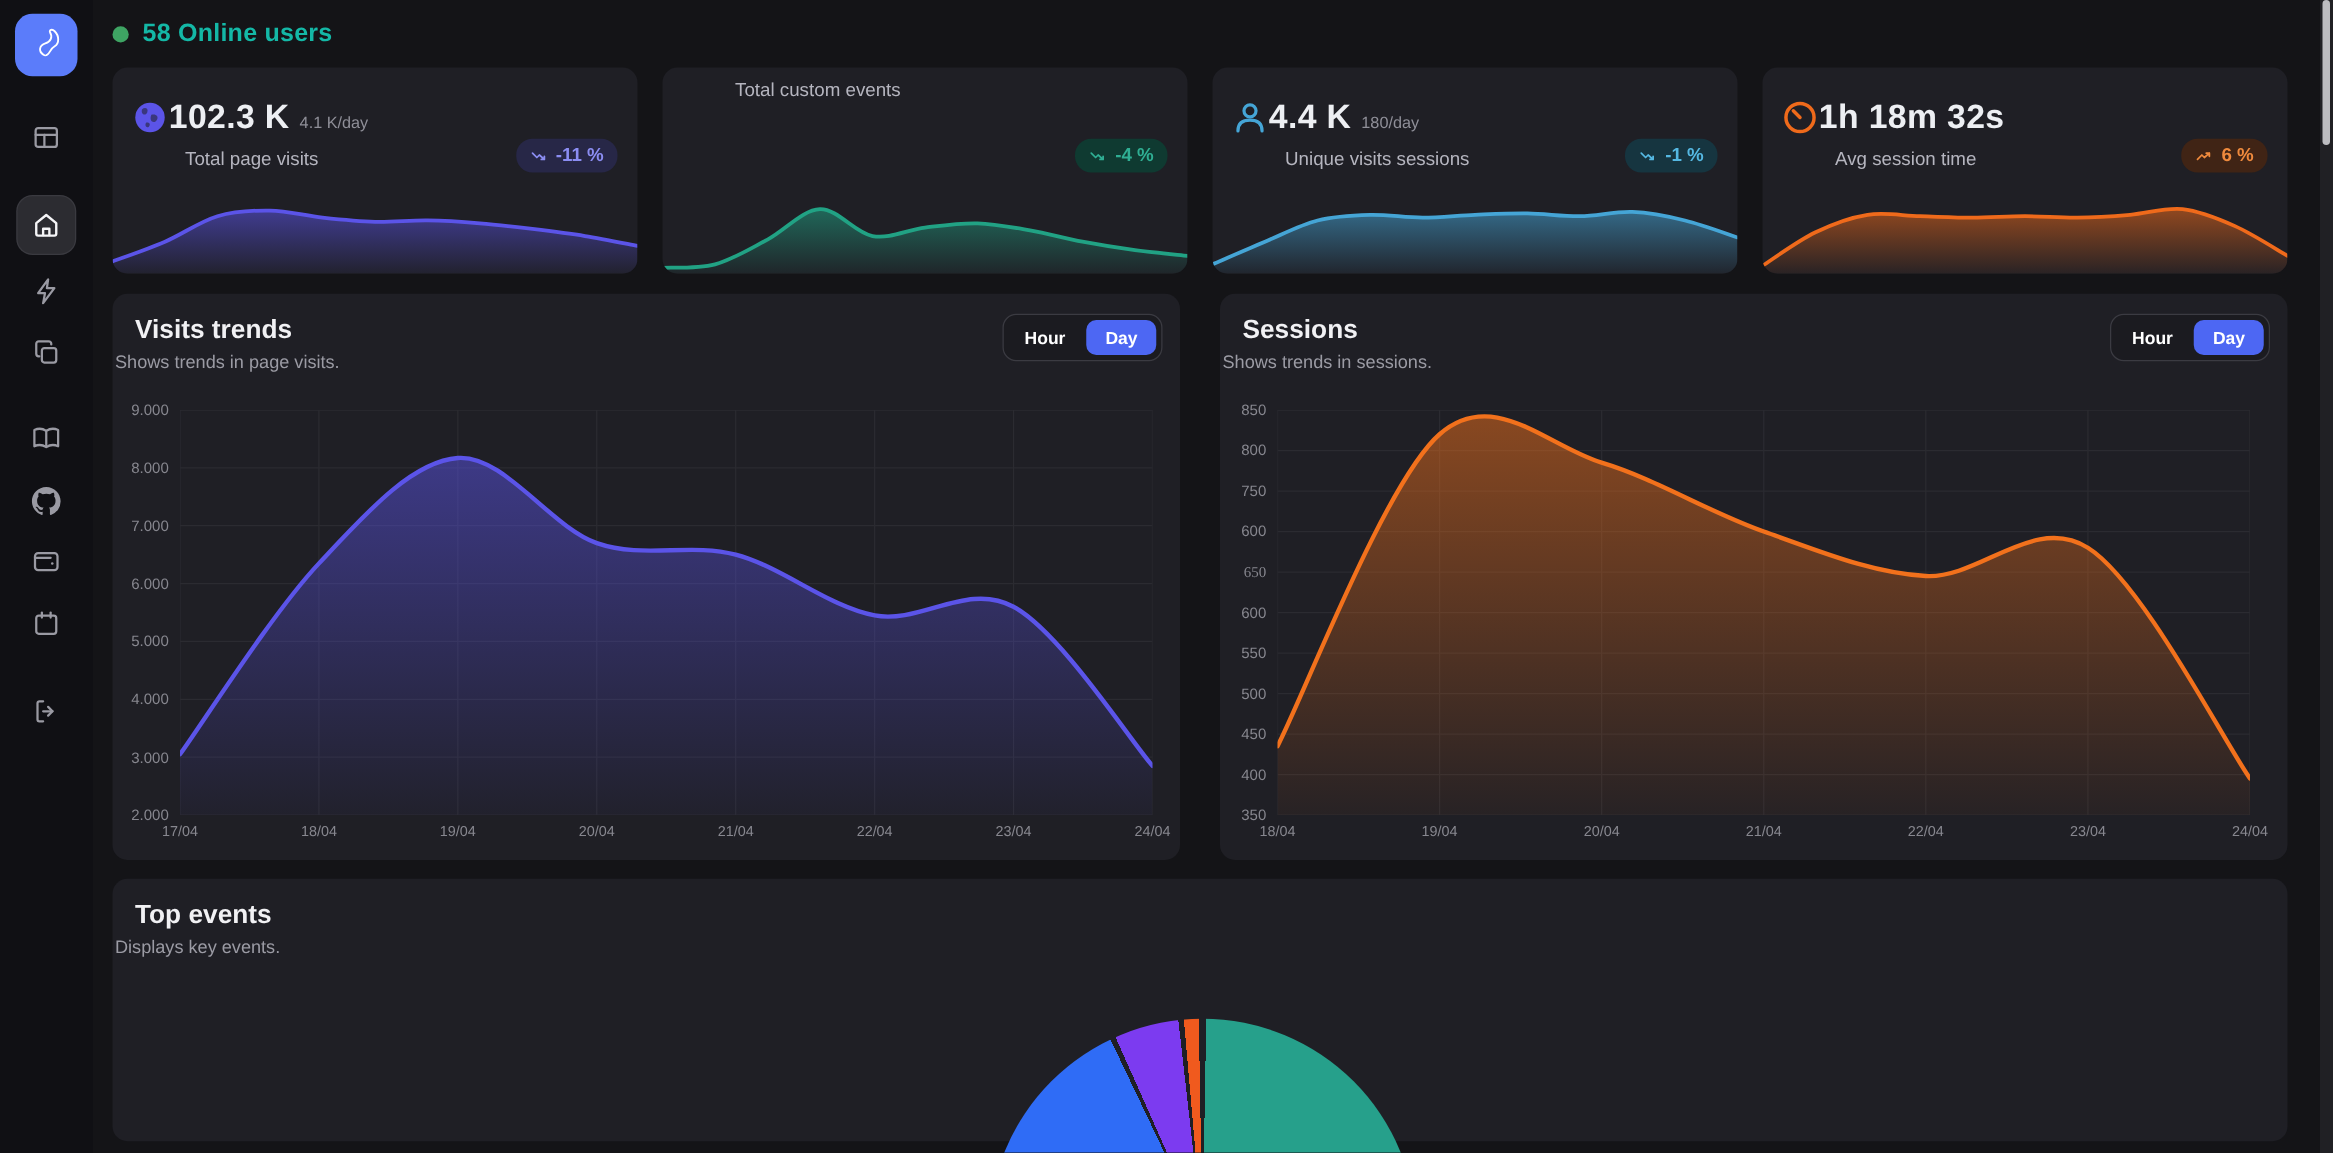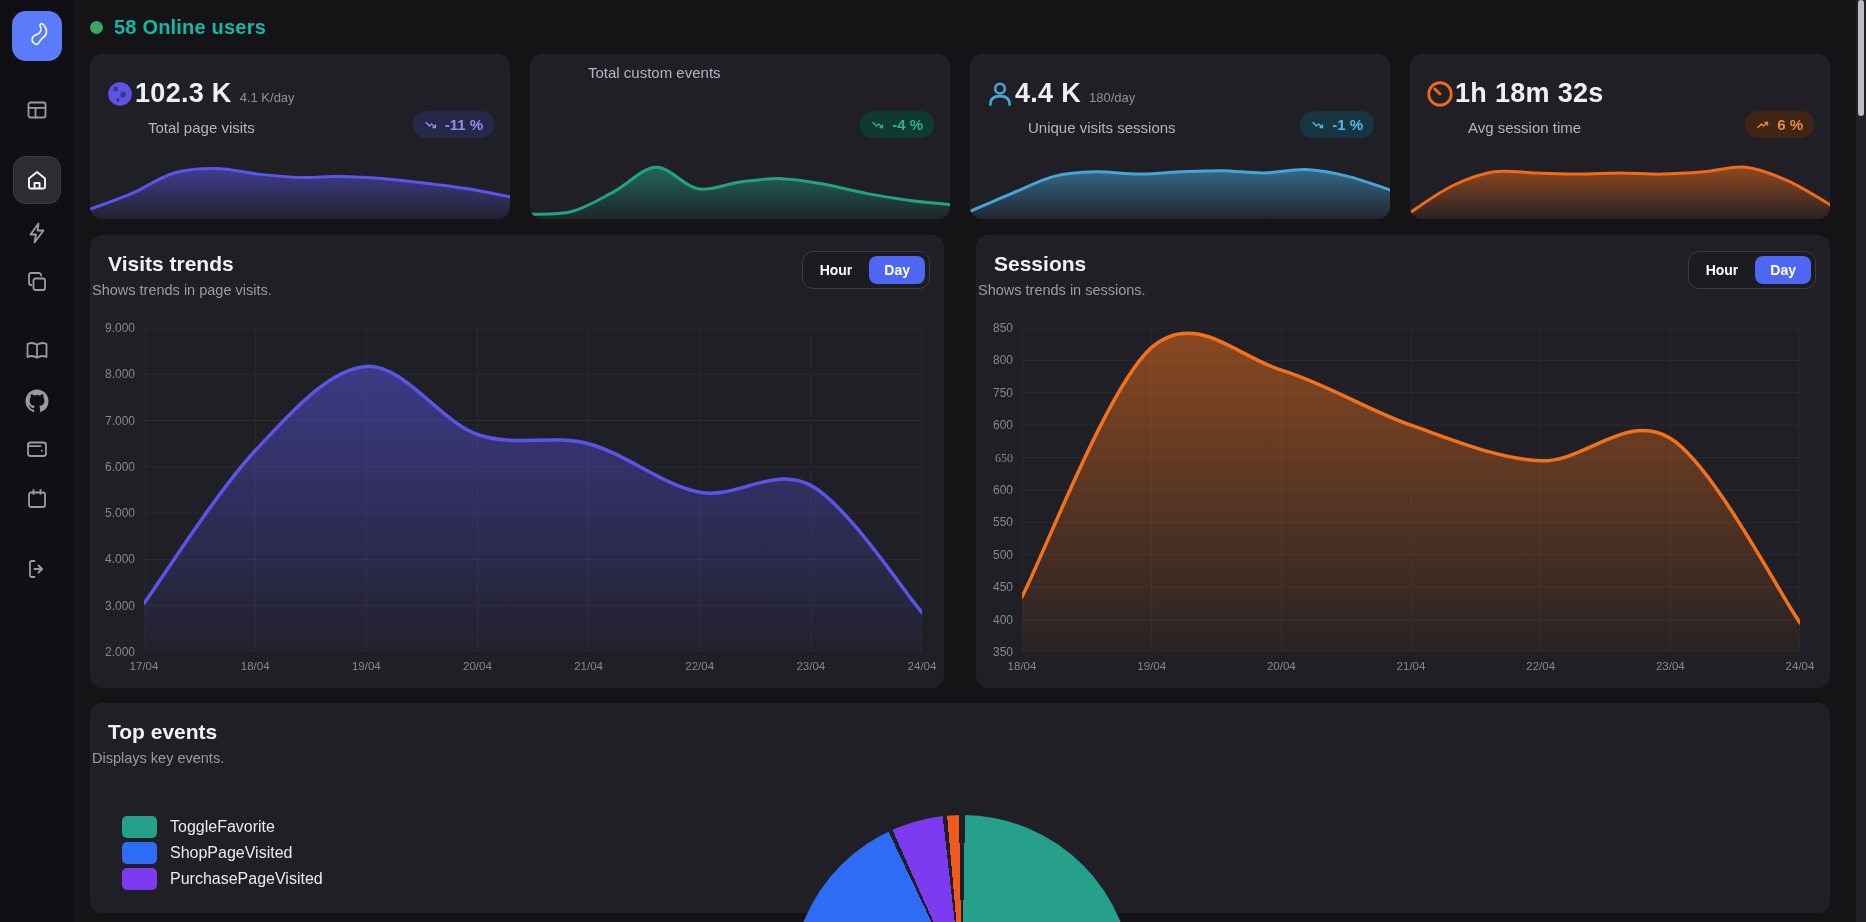--- a/index.html
+++ b/index.html
@@ -402,34 +402,20 @@
               <span style="left: 100%;">24/04</span>
             </div>
         </div>
       </article>
 
     </section>
 
     <section class="panel top-events">
       <h2>Top events</h2>
       <p class="sub">Displays key events.</p>
-      <div class="legend">
-        <div class="legend-item">
-          <span class="swatch" style="background: rgb(38, 160, 139);"></span>
-          <span class="legend-label">ToggleFavorite</span>
-        </div>
-        <div class="legend-item">
-          <span class="swatch" style="background: rgb(47, 108, 246);"></span>
-          <span class="legend-label">ShopPageVisited</span>
-        </div>
-        <div class="legend-item">
-          <span class="swatch" style="background: rgb(124, 59, 240);"></span>
-          <span class="legend-label">PurchasePageVisited</span>
-        </div>
-      </div>
       <div class="pie" style="background: conic-gradient(rgb(31, 31, 37) 0deg, rgb(31, 31, 37) 1deg, rgb(38, 160, 139) 1deg, rgb(38, 160, 139) 177.5deg, rgb(31, 31, 37) 177.5deg, rgb(31, 31, 37) 179deg, rgb(47, 108, 246) 179deg, rgb(47, 108, 246) 334.5deg, rgb(31, 31, 37) 334.5deg, rgb(31, 31, 37) 336deg, rgb(124, 59, 240) 336deg, rgb(124, 59, 240) 353.5deg, rgb(31, 31, 37) 353.5deg, rgb(31, 31, 37) 355deg, rgb(240, 90, 30) 355deg, rgb(240, 90, 30) 359deg, rgb(31, 31, 37) 359deg, rgb(31, 31, 37) 360deg);"></div>
     </section>
   </main>
 
   <div class="scrollbar">
     <div class="thumb"></div>
   </div>
 
 </div>
 

